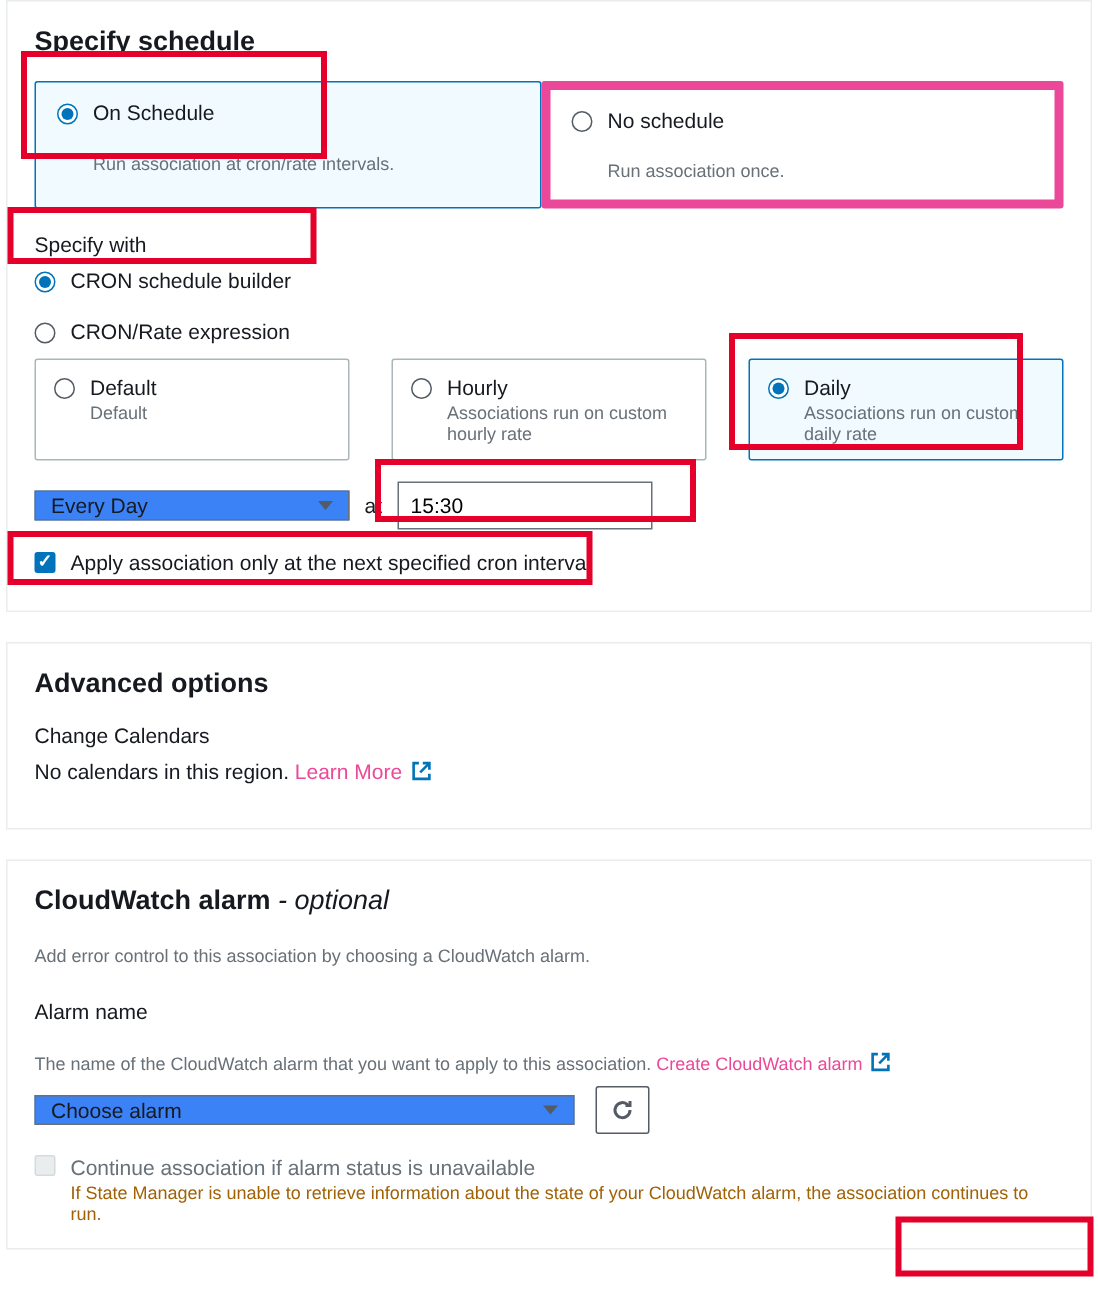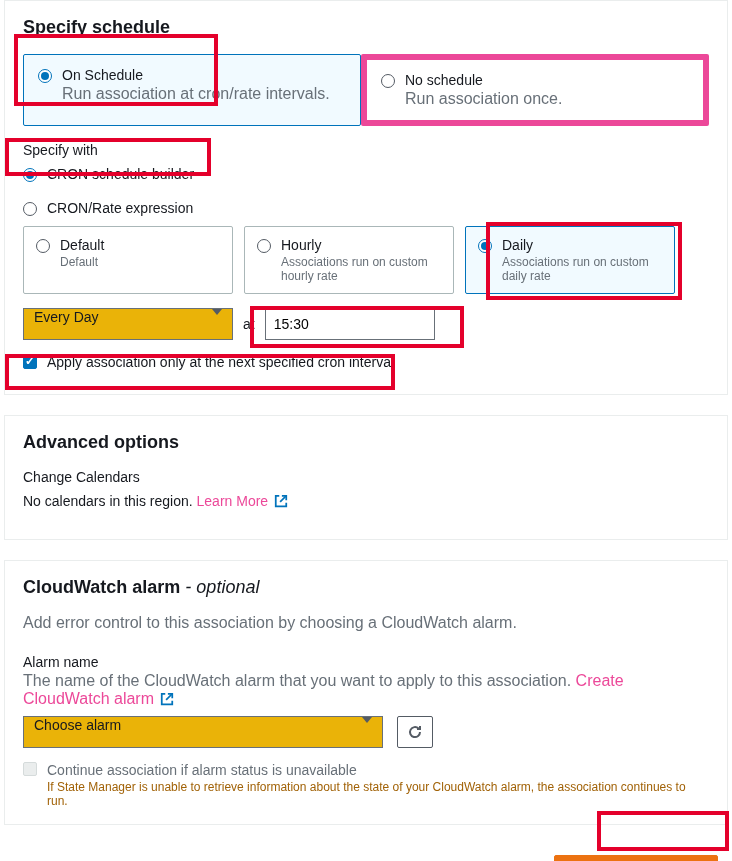--- a/index.html
+++ b/index.html
@@ -1,45 +1,45 @@
 <!DOCTYPE html>
 <html><head>
 <meta charset="utf-8">
 <style>
 * { box-sizing: border-box; margin: 0; padding: 0; }
 body { font-family: "Amazon Ember", "Helvetica Neue", Arial, sans-serif; font-size: 14px; color: #16191f; background: #fff; width: 732px; }
 .panel { border: 1px solid #eaeded; margin: 0 4px 20px 4px; padding: 16px 18px; background: #fff; }
 .panel-title { font-size: 18px; font-weight: 700; margin-bottom: 16px; }
 .panel-title .optional { font-style: italic; font-weight: 400; }
-.subtext { font-size: 16px; color: #687078; margin-top: 2px; }
+.subtext { font-size: 12px; color: #687078; margin-top: 19px; }
 
 .cards { display: flex; margin-bottom: 16px; }
 .card { border: 6px solid #ec4899; border-radius: 2px; padding: 12px 14px; flex: 1; display: flex; align-items: flex-start; gap: 10px; background: #fff; }
 .card.selected { border: 1px solid #0073bb; background: #f1faff; }
 
 .radio { width: 14px; height: 14px; border: 1px solid #545b64; border-radius: 50%; position: relative; flex-shrink: 0; margin-top: 2px; background: #fff; }
 .radio.checked { border-color: #0073bb; }
 .radio.checked::after { content: ""; position: absolute; top: 2px; left: 2px; width: 8px; height: 8px; border-radius: 50%; background: #0073bb; }
 
 .checkbox { width: 14px; height: 14px; border: 1px solid #545b64; border-radius: 2px; position: relative; flex-shrink: 0; background: #fff; }
 .checkbox.checked { background: #0073bb; border-color: #0073bb; }
 .checkbox.checked::after { content: "✓"; color: #fff; position: absolute; top: -2px; left: 1px; font-size: 12px; font-weight: bold; }
 .checkbox.disabled { background: #eaeded; border-color: #d5dbdb; }
 
 .label-line { display: flex; align-items: center; gap: 10px; margin-bottom: 8px; }
 .label-line label { cursor: pointer; }
 
-.small-cards { display: flex; gap: 11px; margin: 10px 0 14px 0; }
+.small-cards { display: flex; gap: 28px; margin: 10px 0 14px 0; }
 .small-card { border: 1px solid #aab7b8; border-radius: 2px; padding: 10px 12px; width: 210px; display: flex; gap: 10px; align-items: flex-start; }
 .small-card.selected { border: 1px solid #0073bb; background: #f1faff; }
 .small-card .title { font-weight: 400; }
 .small-card .desc { font-size: 12px; color: #687078; margin-top: 2px; }
 
 .time-row { display: flex; align-items: center; gap: 10px; margin-bottom: 14px; }
-.select { border: 1px solid #687078; width: 210px; height: 32px; display: flex; align-items: flex-start; justify-content: space-between; padding: 0 10px; background: #eab308; }
+.select { border: 1px solid #687078; width: 210px; height: 20px; display: flex; align-items: center; justify-content: space-between; padding: 0 10px; background: #3b82f6; }
 .select.wide { width: 360px; }
 .caret { width: 0; height: 0; border-left: 5px solid transparent; border-right: 5px solid transparent; border-top: 6px solid #545b64; }
 .time-input { border: 1px solid #687078; height: 32px; width: 170px; padding: 0 8px; font-size: 14px; }
 
 .field-group { margin-bottom: 14px; }
 .field-title { font-weight: 400; margin-bottom: 2px; }
 .link { color: #ec4899; text-decoration: none; }
 .ext-icon { display: inline-block; vertical-align: -2px; margin-left: 2px; }
 
 .alarm-row { display: flex; gap: 14px; align-items: center; margin-top: 8px; }

